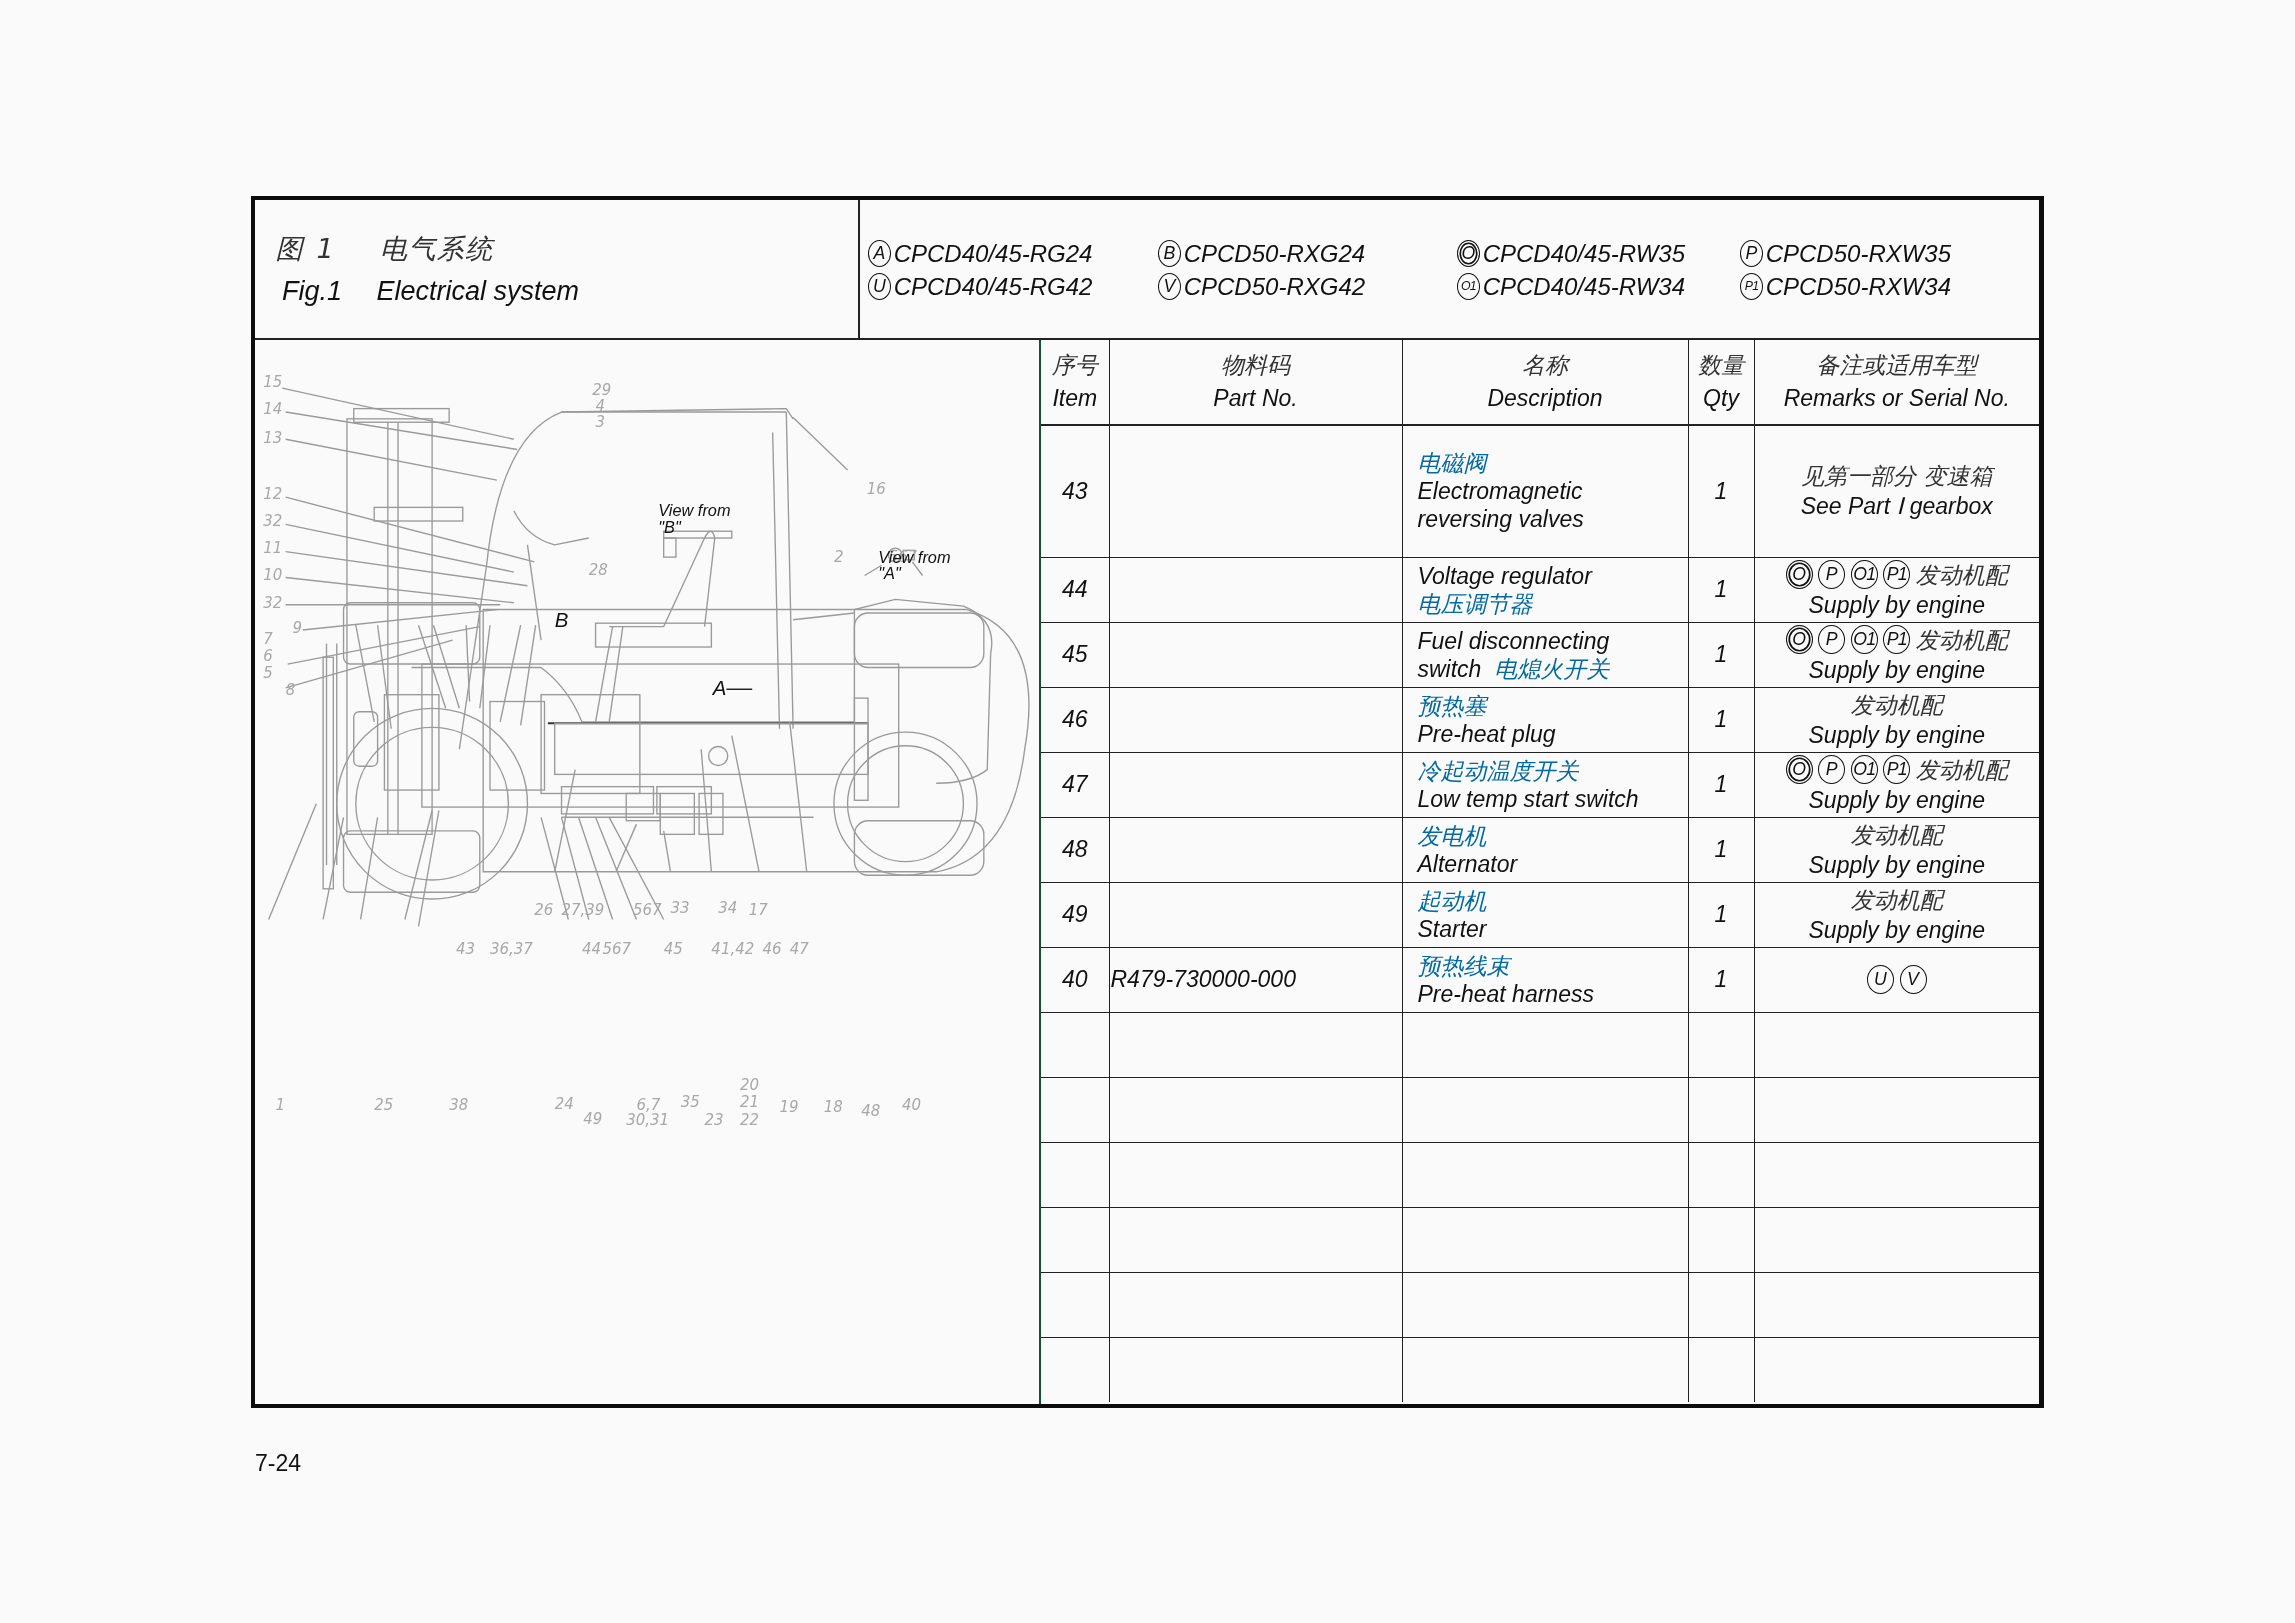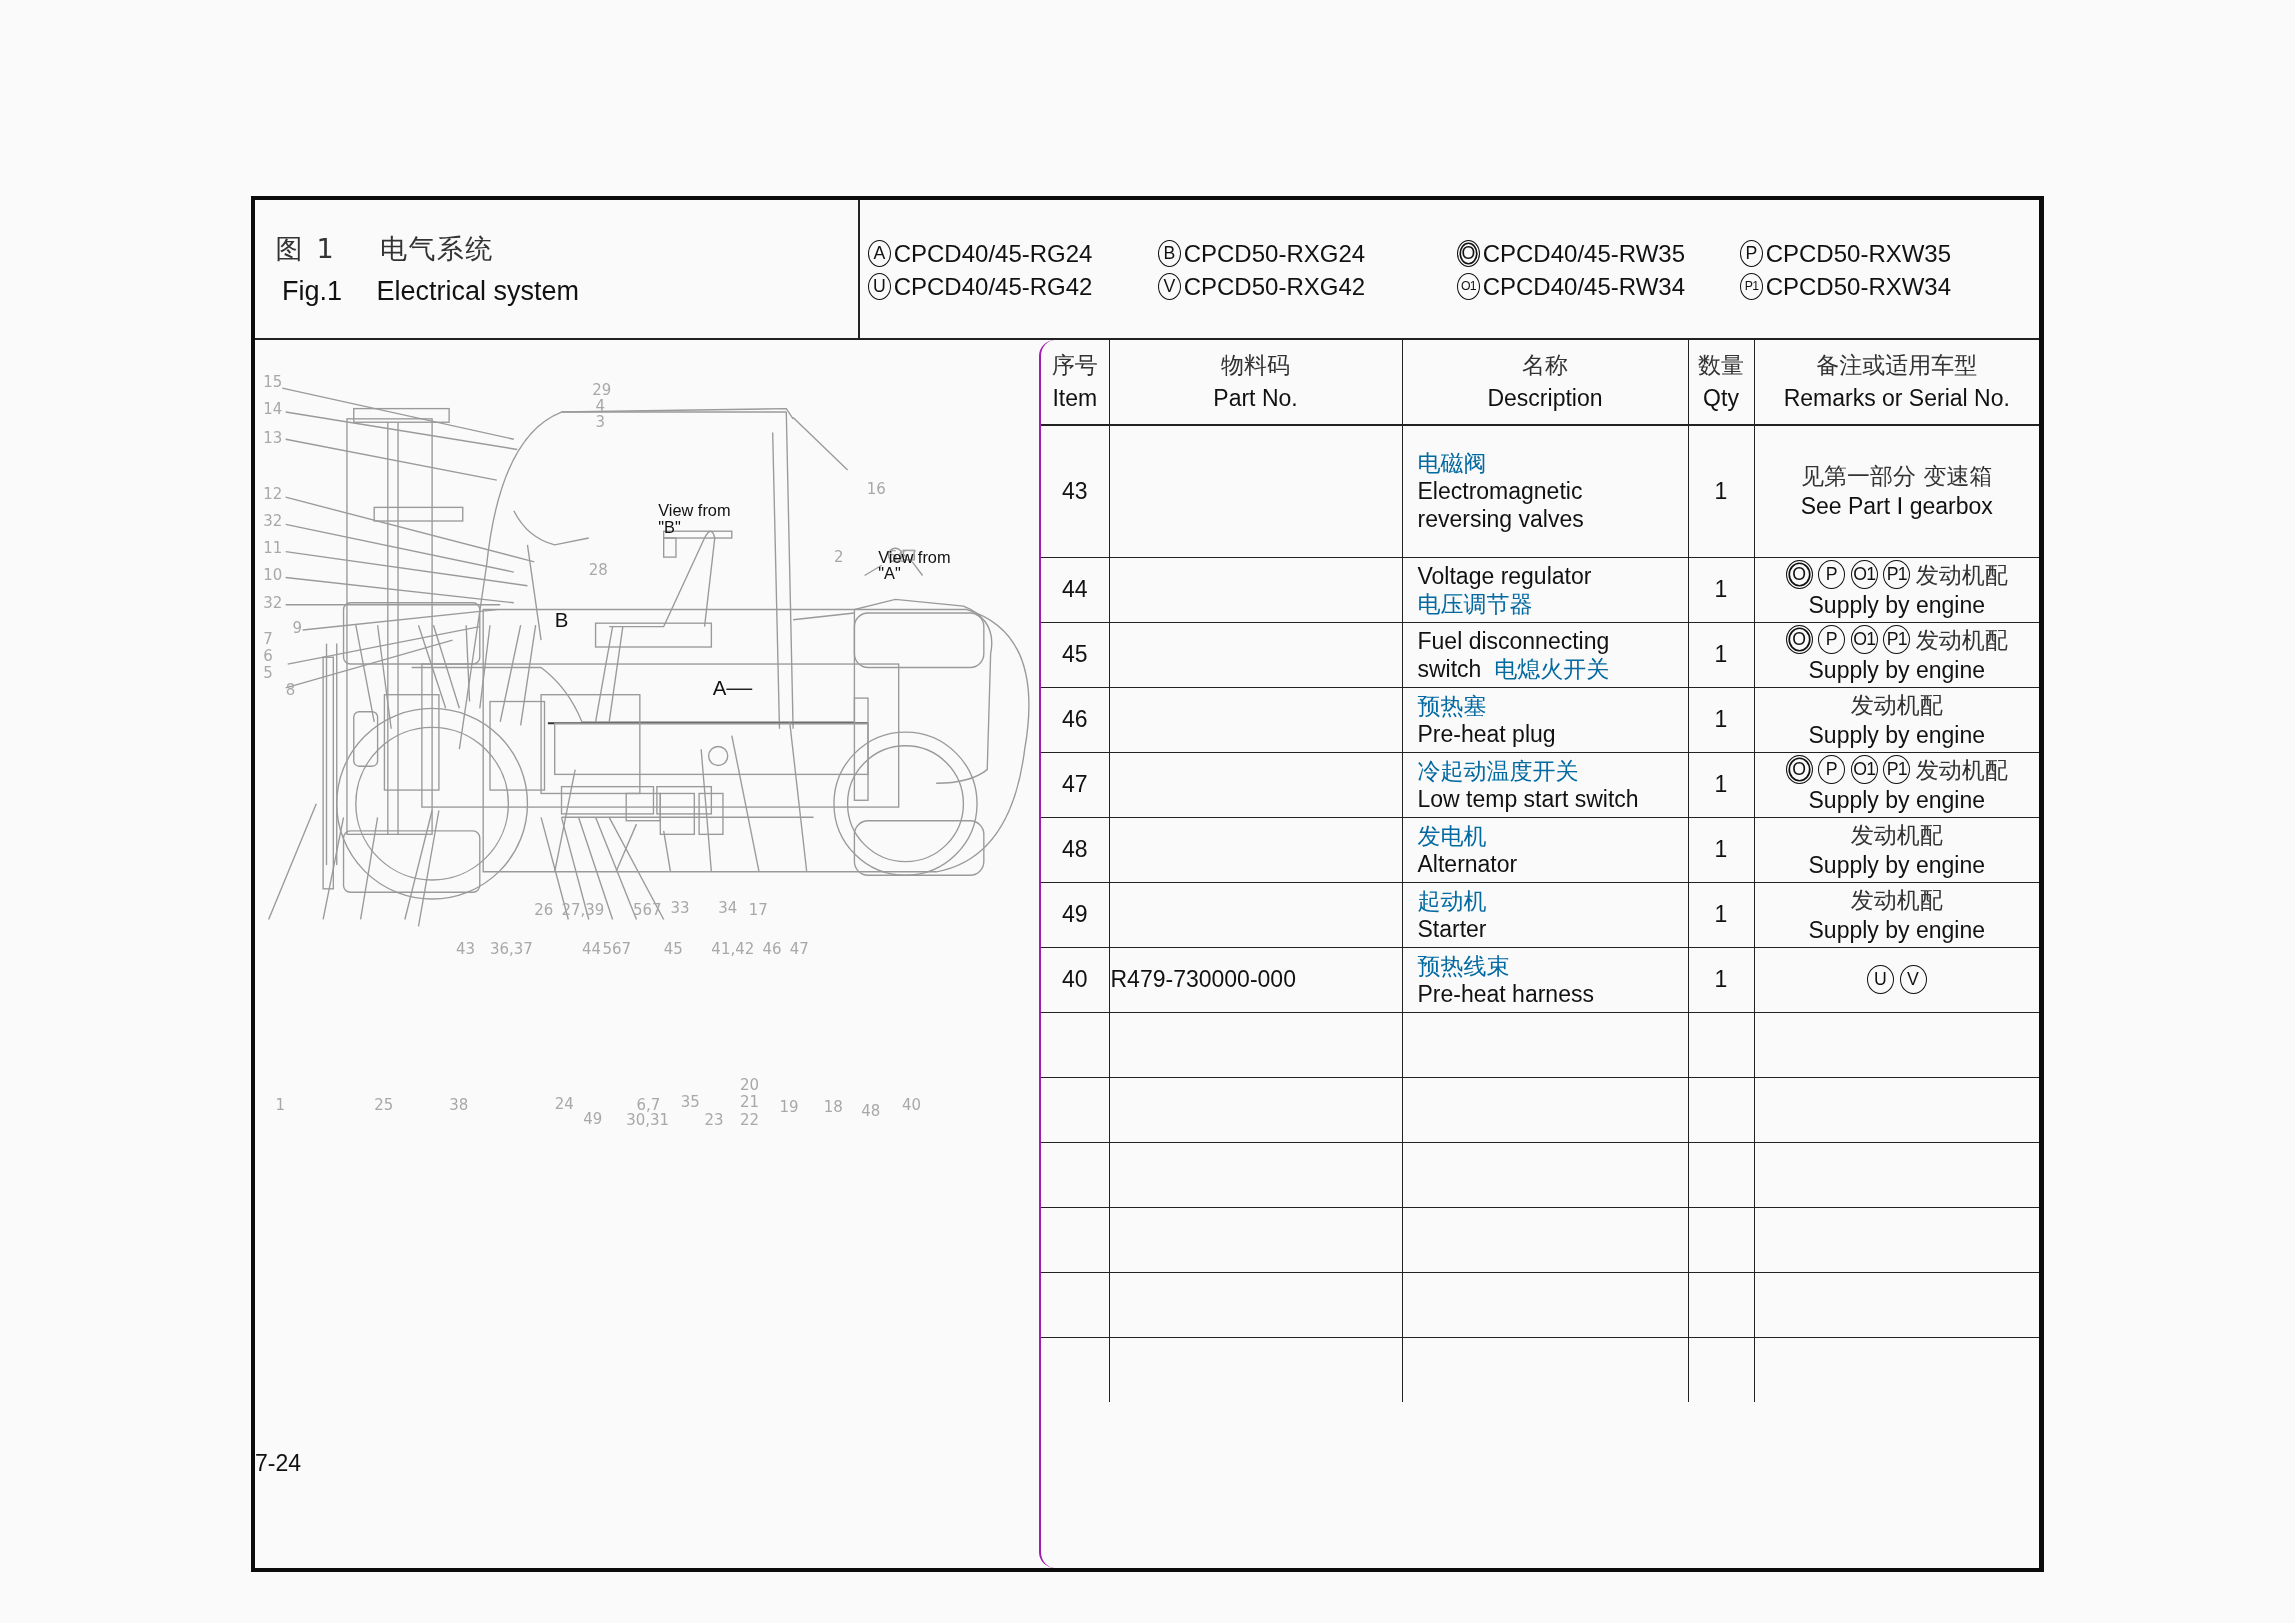--- a/index.html
+++ b/index.html
@@ -1,22 +1,22 @@
 <!DOCTYPE html>
 <html style="font-size:11px"><head>
 <meta charset="utf-8">
 <style>
   html, body { margin:0; padding:0; }
   body {
     width:2295px; height:1623px; background:#fafafa; position:relative;
     font-family:"Liberation Sans", sans-serif; color:#111; overflow:hidden;
   }
   .frame {
-    position:absolute; left:251px; top:196px; width:1793px; height:1376px;
-    border:4.1px solid #0c0c0c; border-right-width:5.5px; box-sizing:border-box; background:#fafafa;
+    position:absolute; left:251px; top:196px; width:1793px; height:1212px;
+    border:4.1px solid #0c0c0c; border-right-width:5.5px; box-sizing:border-box; background:#fafafa;font-style:italic;
   }
   .hdr {
     position:absolute; left:0; top:0; right:0; height:140px;
     border-bottom:2.7px solid #222; box-sizing:border-box;
   }
   .hdr-left {
     position:absolute; left:0; top:0; width:605px; height:100%;
     border-right:2px solid #222; box-sizing:border-box;
   }
   .title-cn { position:absolute; left:20.4px; top:31px; font-size:27px; font-family:"DejaVu Sans", sans-serif; color:#333; letter-spacing:1.4px; }
@@ -38,21 +38,21 @@
     font-size:17.7px; box-sizing:border-box; margin-right:2.7px; line-height:1;
   }
   .circ.dbl { box-shadow: inset 0 0 0 1.4px #fafafa, inset 0 0 0 3.1px #111; }
   .circ.small { font-size:12.3px; letter-spacing:-0.7px; }
 
   .diagram { position:absolute; left:0; top:140px; width:784px; height:1067px; }
   .diagram svg { position:absolute; left:0; top:0; }
 
   .table-wrap {
     position:absolute; left:784px; top:140px; right:0; bottom:0;
-    border-left:2px solid #a21caf; box-sizing:border-box;border-radius:16px;
+    border-left:2px solid #14532d; box-sizing:border-box;
   }
   table { border-collapse:collapse; width:100%; table-layout:fixed; }
   th, td { border:1.4px solid #222; box-sizing:border-box; padding:0; }
   table tr > *:first-child { border-left:none; }
   table tr > *:last-child { border-right:none; }
   thead th { height:85px; font-weight:normal; font-size:23px; line-height:33px; text-align:center; border-top:none; border-bottom:2.7px solid #222; }
   thead .cn { font-family:"DejaVu Sans", sans-serif; color:#333; font-size:23px; }
   tbody td { height:65px; font-size:23px; }
   tbody tr.tall td { height:132px; }
   tbody tr:last-child td { border-bottom:none; }

